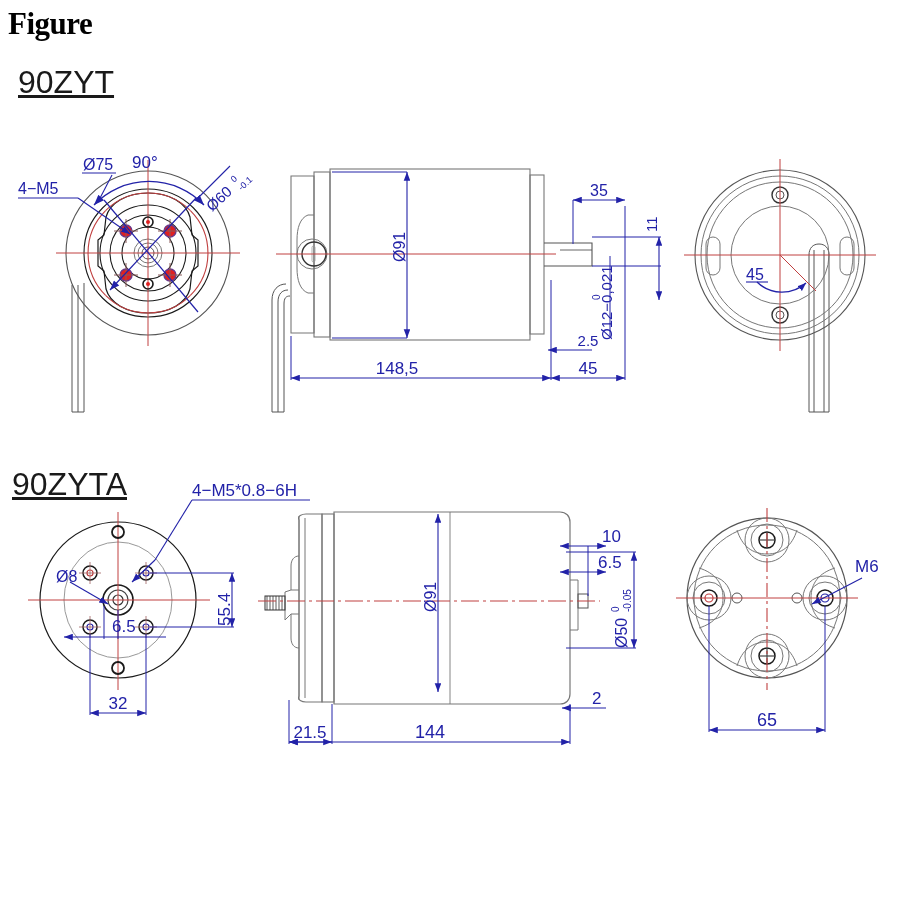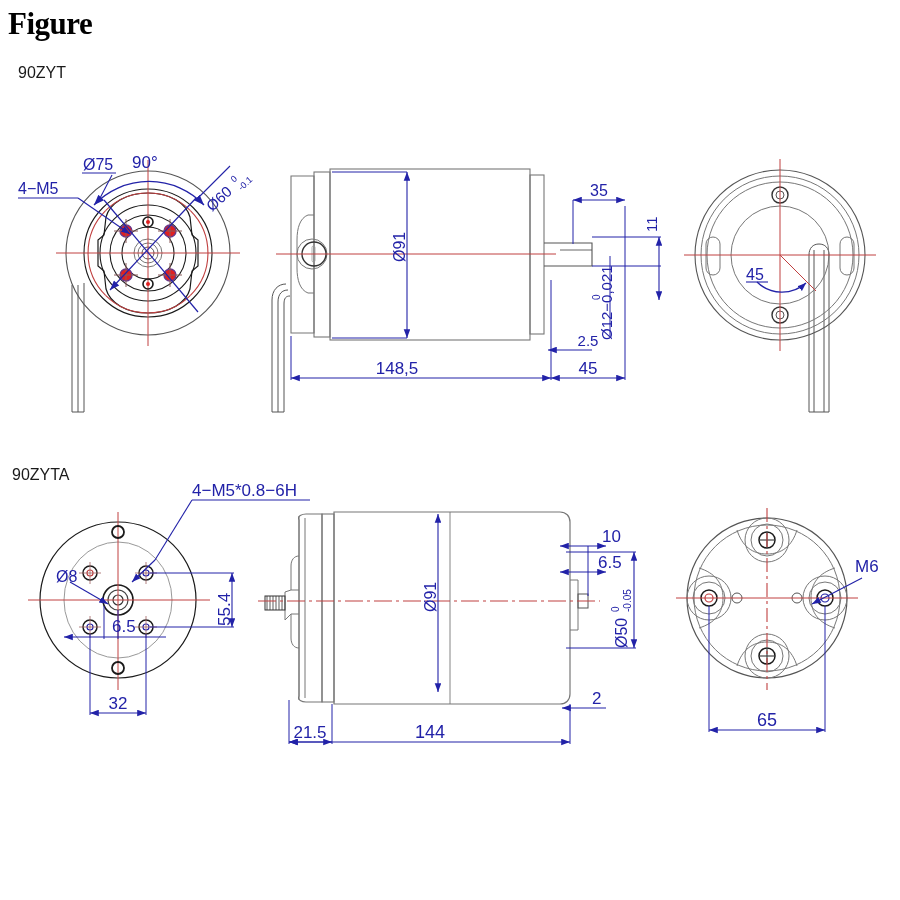--- a/index.html
+++ b/index.html
@@ -21,23 +21,24 @@
     top: 6px;
     font-family: "Liberation Serif", serif;
     font-weight: bold;
     font-size: 31px;
     color: #000000;
     letter-spacing: -0.5px;
   }
   .model-label {
     position: absolute;
     font-family: "Liberation Sans", sans-serif;
-    font-size: 16px;
+    font-size: 32px;
     color: #1a1a1a;
     letter-spacing: 0px;
+    text-decoration: underline;
   }
   #model-1 { left: 18px; top: 64px; }
   #model-2 { left: 12px; top: 452px; margin-top: 14px; }
   svg { position: absolute; left: 0; top: 0; }
   text { font-family: "Liberation Sans", sans-serif; fill: #2222a8; }
 </style>
 </head>
 <body>
 
 <div id="page">

